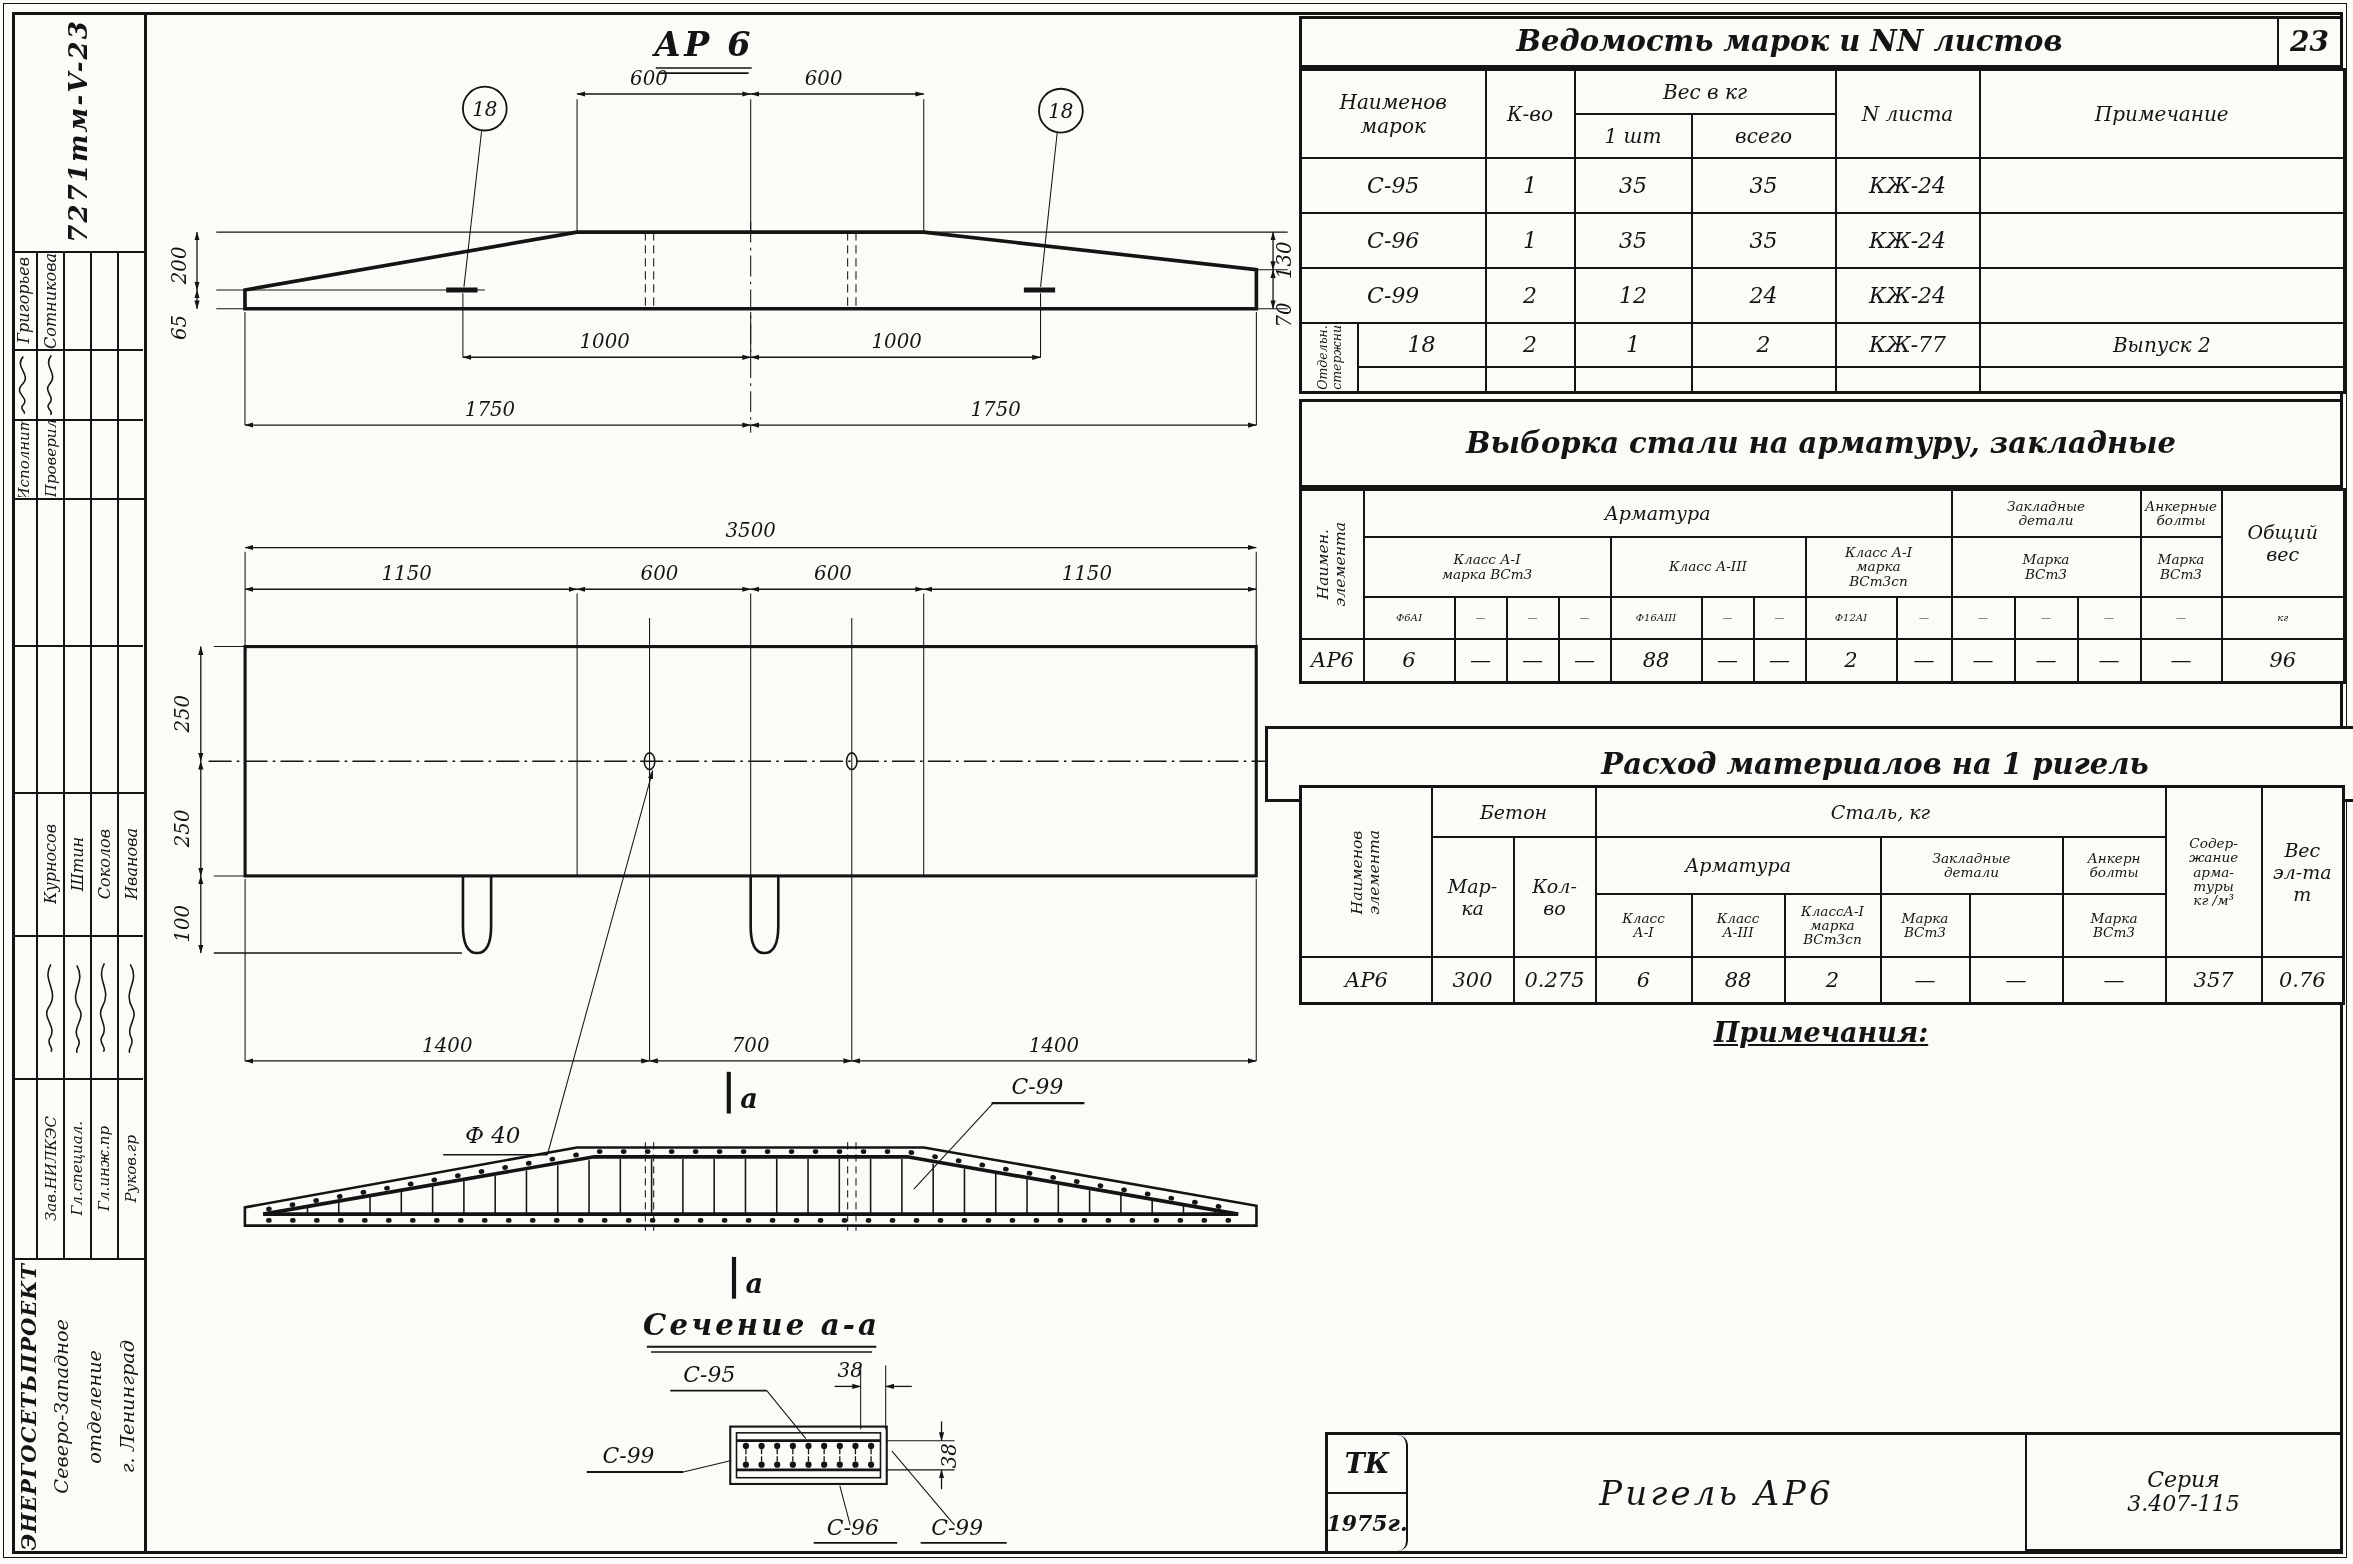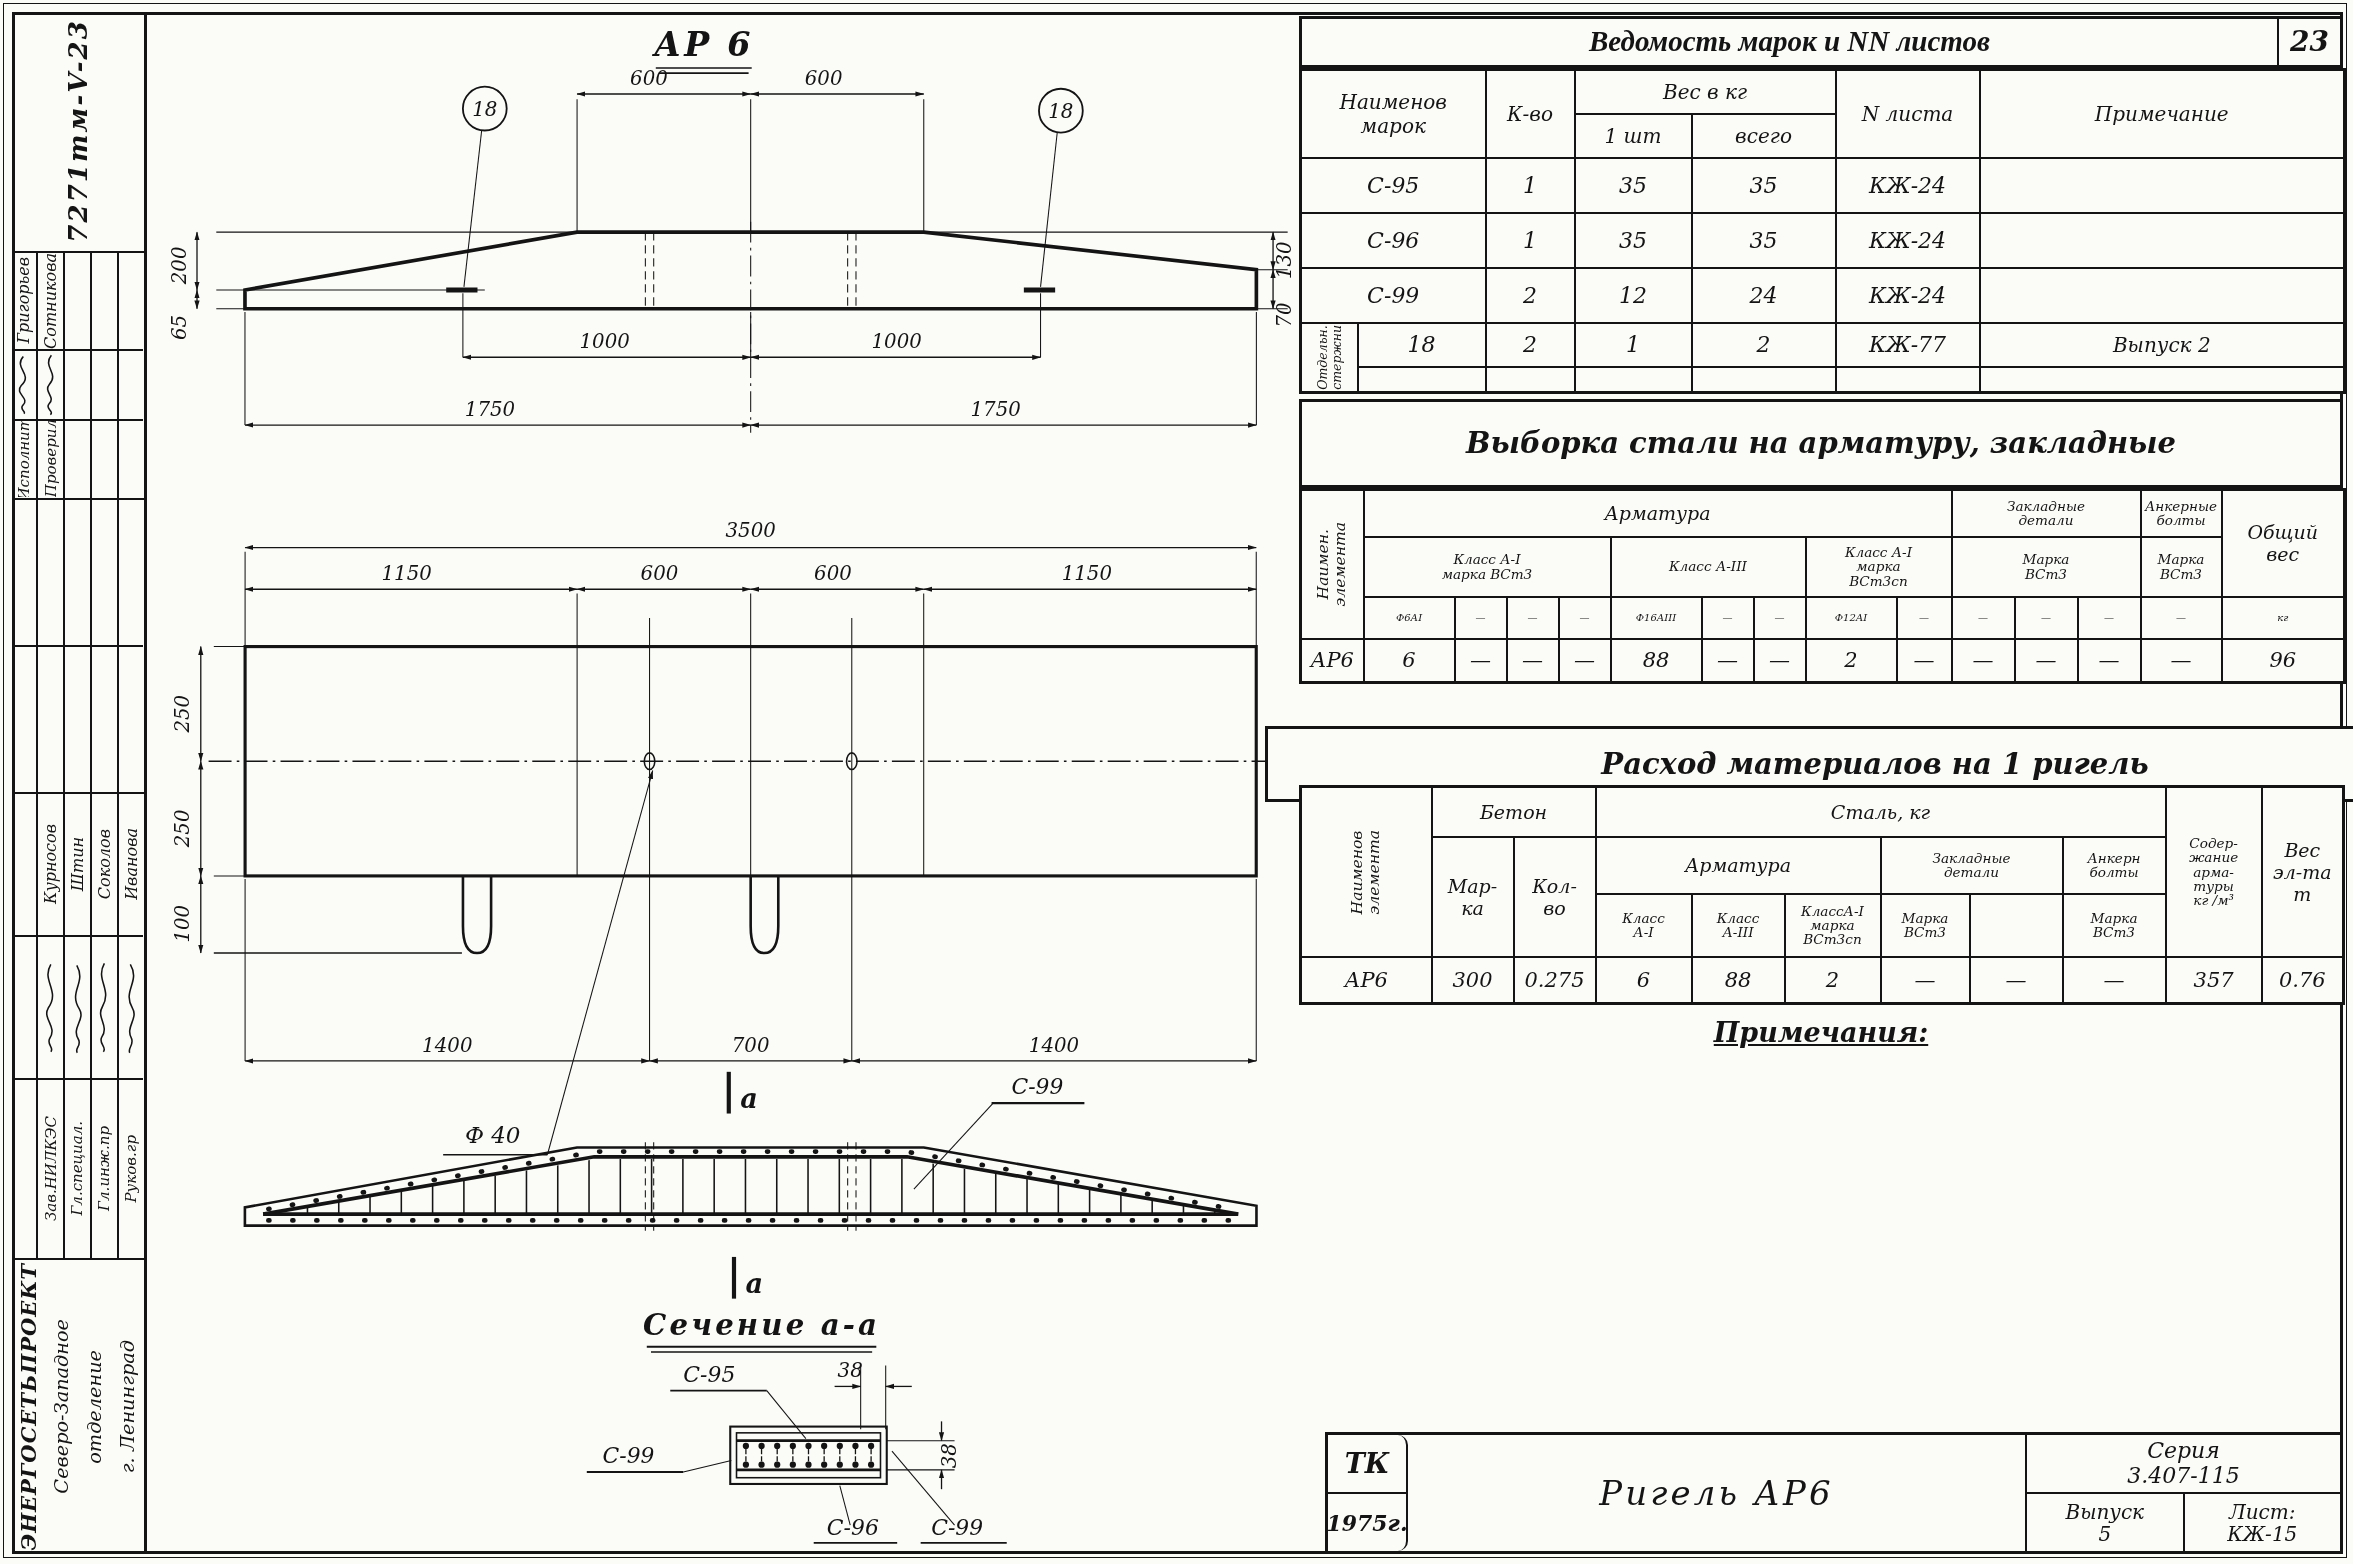--- a/index.html
+++ b/index.html
@@ -412,21 +412,21 @@
     <text class="lab" x="565" y="442" text-anchor="middle">С-96</text>
     <path class="st" stroke-width="3.5" d="M490,458 H650"></path>
     <line class="st" stroke-width="2" x1="560" y1="424" x2="540" y2="348"></line>
 
     <text class="lab" x="765" y="442" text-anchor="middle">С-99</text>
     <path class="st" stroke-width="3.5" d="M695,458 H860"></path>
     <line class="st" stroke-width="2" x1="760" y1="424" x2="640" y2="282"></line>
   </svg>
 
   <div class="abs cap" style="left:1299px;top:15.6px;width:1044px;height:52px;border-bottom-width:3.7px;padding:0;display:flex">
-    <div style="flex:1;display:flex;align-items:center;justify-content:center;font-family:Liberation Serif, serif;" class="big">Ведомость  марок  и  NN листов</div>
+    <div style="flex:1;display:flex;align-items:center;justify-content:center;" class="big">Ведомость  марок  и  NN листов</div>
     <div style="width:63px;height:100%;border-left:2.6px solid #141414;display:flex;align-items:center;justify-content:center;font-size:28px;font-weight:bold;box-sizing:border-box;">23</div>
   </div>
   <table class="abs tbl" style="left:1299px;top:68px;width:1044px" id="t1">
     <colgroup>
         <col style="width:57px">
         <col style="width:128px">
         <col style="width:89px">
         <col style="width:117px">
         <col style="width:144px">
         <col style="width:144px">
@@ -658,26 +658,16 @@
     <div class="tkcol">
       <div>ТК</div>
       <div>1975г.</div>
     </div>
     <div class="namecol">Ригель   АР6</div>
     <div class="refcol">
       <div class="series">
         <div>Серия</div>
         <div>3.407-115</div>
       </div>
-      <div class="refbot">
-        <div>
-          <div>Выпуск</div>
-          <div>5</div>
-        </div>
-        <div>
-          <div>Лист:</div>
-          <div>КЖ-15</div>
-        </div>
-      </div>
     </div>
   </div>
 </div>
 
 
 </body></html>

